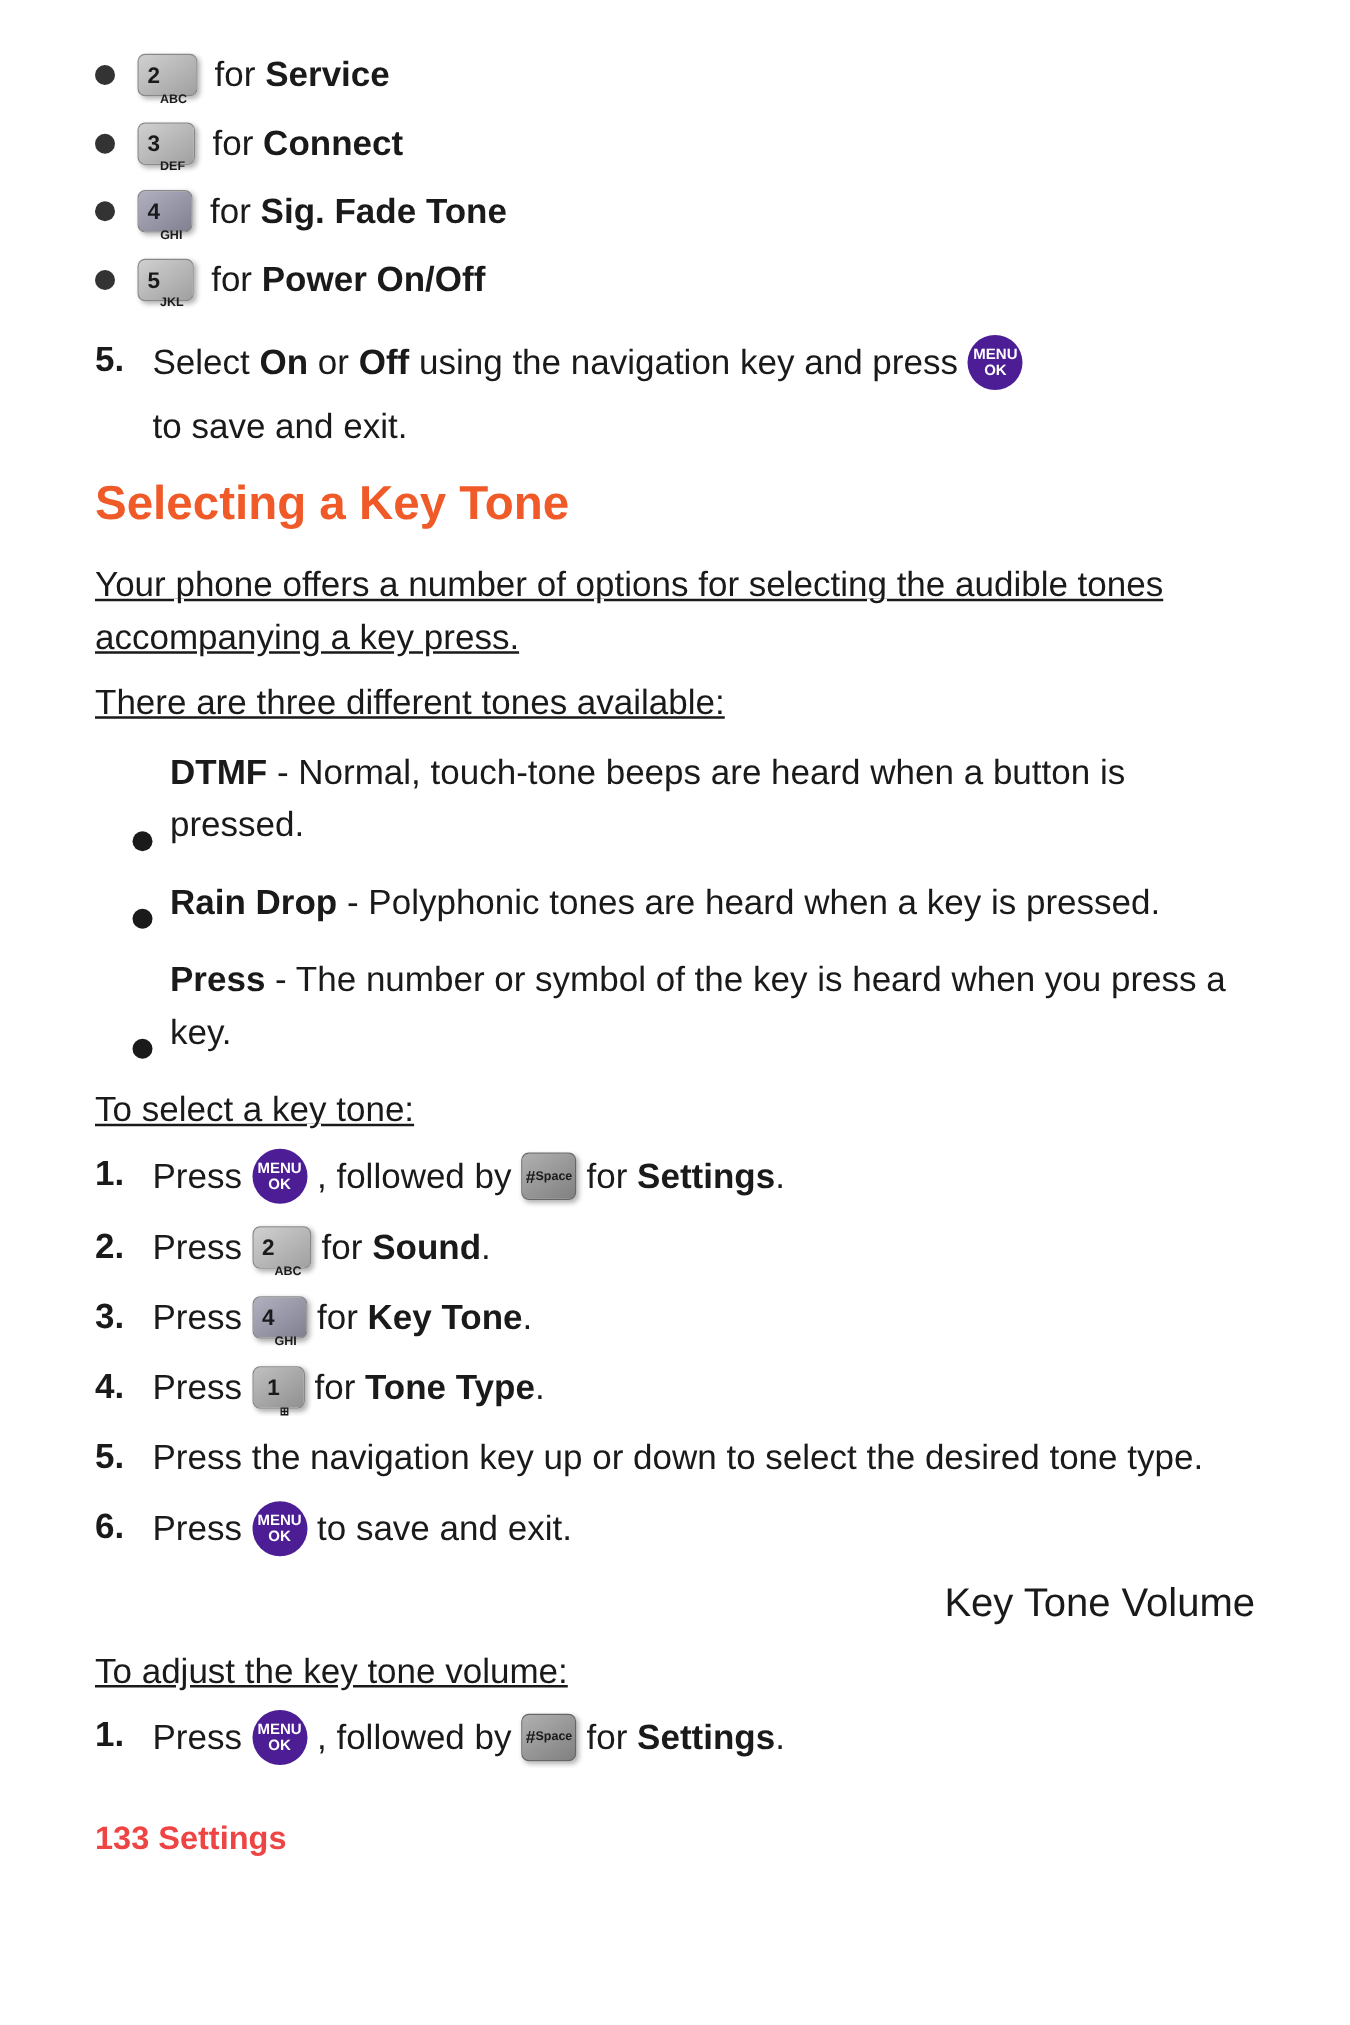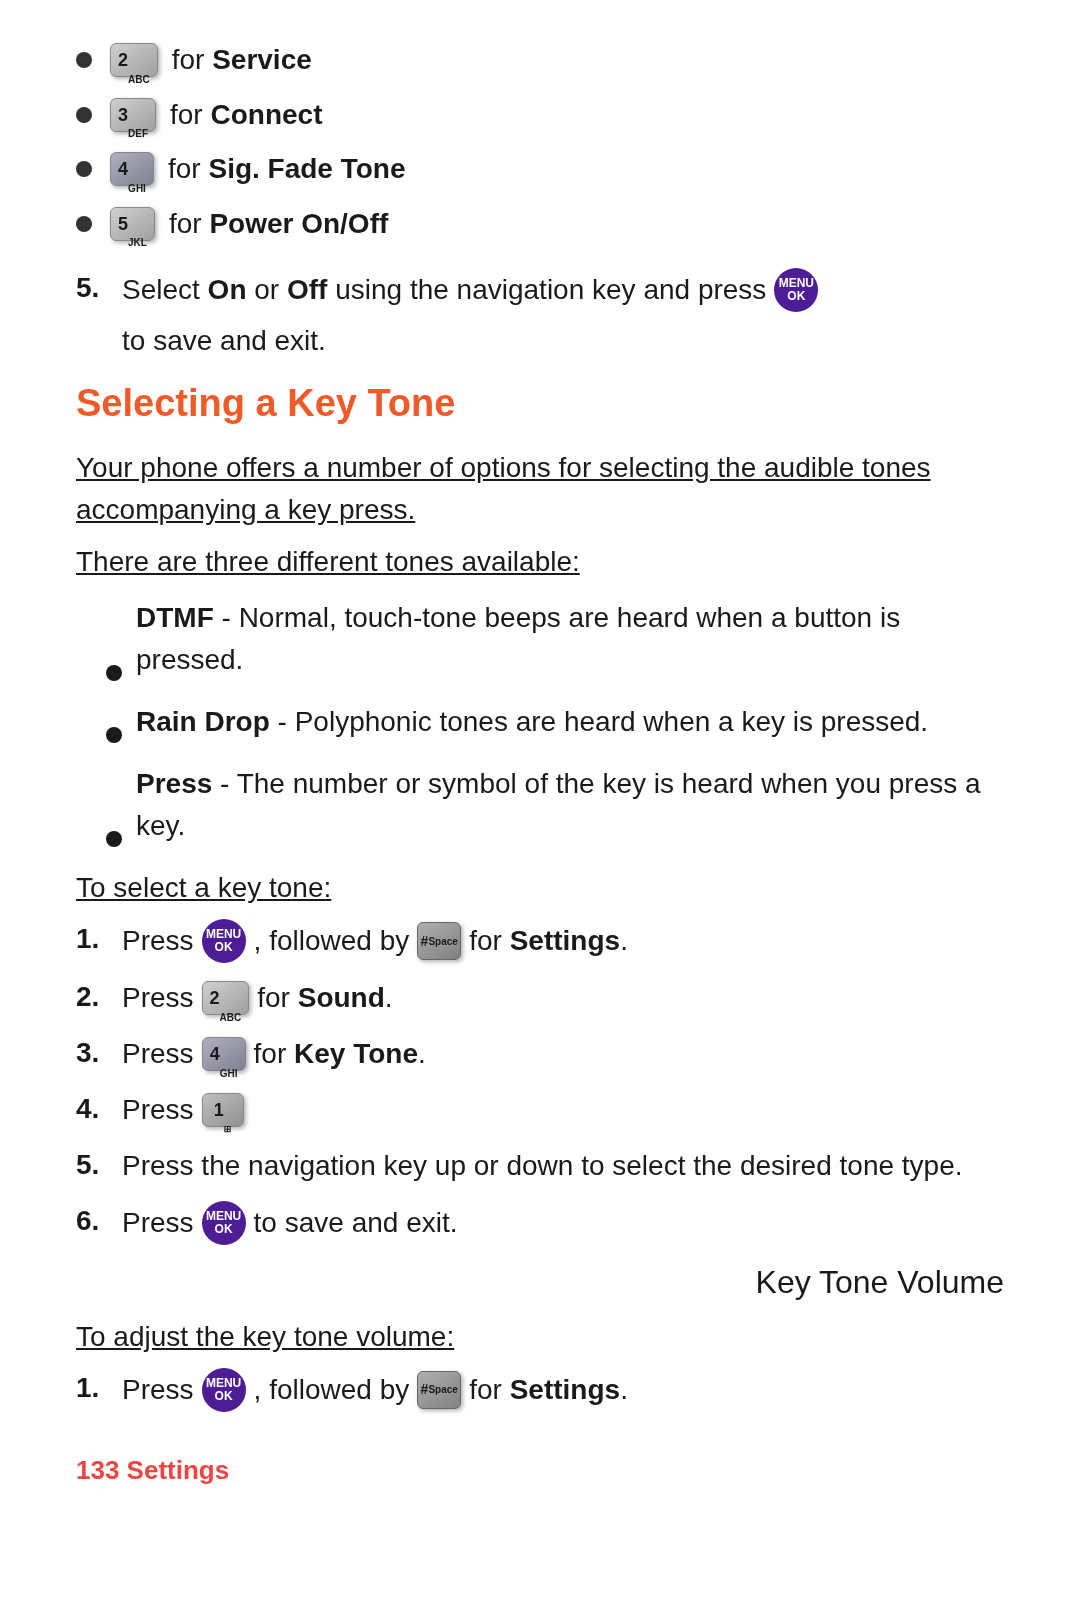--- a/index.html
+++ b/index.html
@@ -293,20 +293,21 @@
   </li>
 
   <li>
     <span class="num-label"><b>4.</b></span>
     <span class="num-content">
       <span>Press</span>
       <span class="key-btn key-1-special" style="min-width:42px;">
           <span class="main-num">1</span>
           <span class="sub-letters" style="font-size:9px;">⊞</span>
         </span>
+      <span>for <b>Tone Type</b>.</span>
     </span>
   </li>
 
   <li>
     <span class="num-label"><b>5.</b></span>
     <span class="num-content-block">Press the navigation key up or down to select the desired tone type.</span>
   </li>
 
   <li>
     <span class="num-label"><b>6.</b></span>

